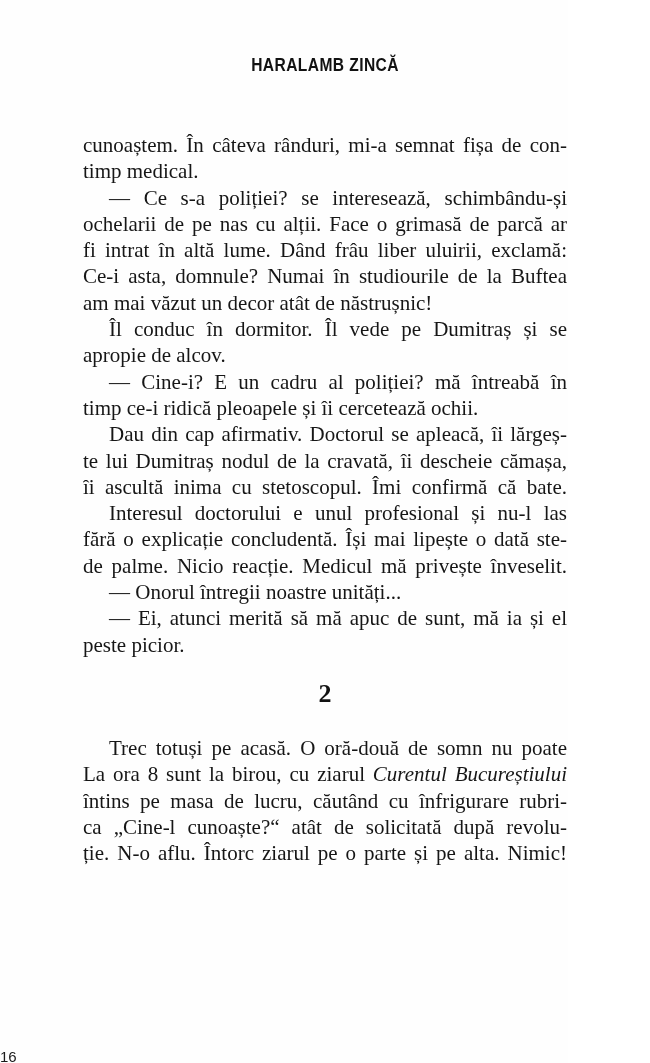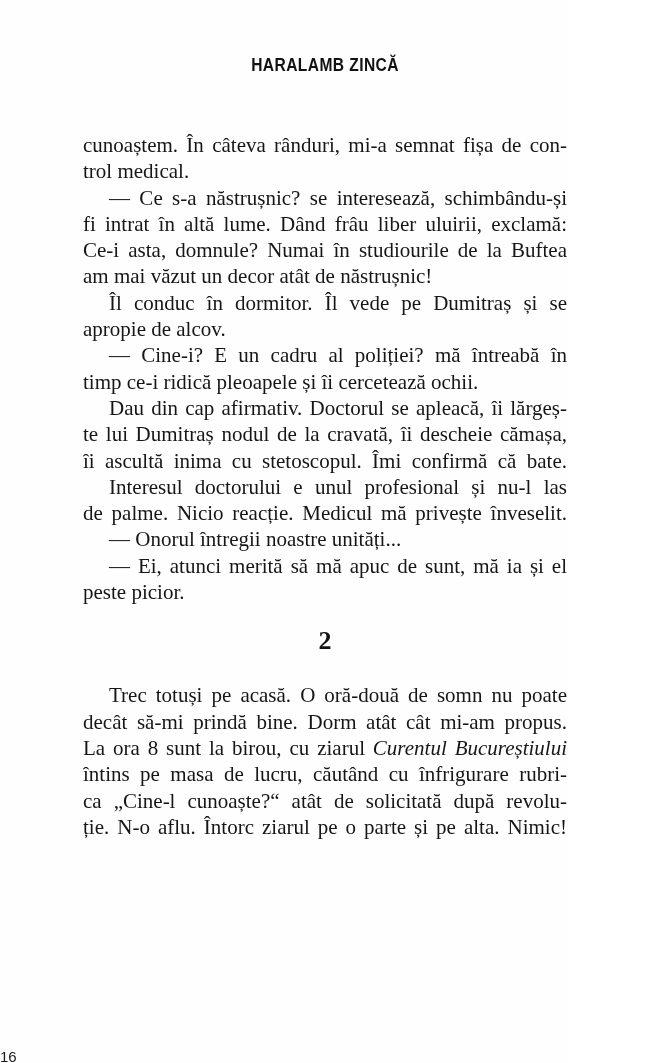--- a/index.html
+++ b/index.html
@@ -96,42 +96,43 @@
 
 <div class="page">
 
   <div class="running-header">
     <span>HARALAMB ZINCĂ</span>
   </div>
 
   <div class="body-text">
     <div id="part1">
         <div class="line jline"><span>cunoaștem. În câteva rânduri, mi-a semnat fișa de con-</span></div>
-        <div class="line"><span>trol medical.</span></div>
-        <div class="line indent jline"><span>— Ce s-a năstrușnic? se interesează, schimbându-și</span></div>
+        <div class="line"><span>timp medical.</span></div>
+        <div class="line indent jline"><span>— Ce s-a poliției? se interesează, schimbându-și</span></div>
+        <div class="line jline"><span>ochelarii de pe nas cu alții. Face o grimasă de parcă ar</span></div>
         <div class="line jline"><span>fi intrat în altă lume. Dând frâu liber uluirii, exclamă:</span></div>
         <div class="line jline"><span>Ce-i asta, domnule? Numai în studiourile de la Buftea</span></div>
         <div class="line"><span>am mai văzut un decor atât de năstrușnic!</span></div>
         <div class="line indent jline"><span>Îl conduc în dormitor. Îl vede pe Dumitraș și se</span></div>
         <div class="line"><span>apropie de alcov.</span></div>
         <div class="line indent jline"><span>— Cine-i? E un cadru al poliției? mă întreabă în</span></div>
         <div class="line"><span>timp ce-i ridică pleoapele și îi cercetează ochii.</span></div>
         <div class="line indent jline"><span>Dau din cap afirmativ. Doctorul se apleacă, îi lărgeș-</span></div>
         <div class="line jline"><span>te lui Dumitraș nodul de la cravată, îi descheie cămașa,</span></div>
         <div class="line jline"><span>îi ascultă inima cu stetoscopul. Îmi confirmă că bate.</span></div>
         <div class="line indent jline"><span>Interesul doctorului e unul profesional și nu-l las</span></div>
+        <div class="line jline"><span>fără o explicație concludentă. Își mai lipește o dată ste-</span></div>
         <div class="line jline"><span>de palme. Nicio reacție. Medicul mă privește înveselit.</span></div>
         <div class="line indent"><span>— Onorul întregii noastre unități...</span></div>
         <div class="line indent jline"><span>— Ei, atunci merită să mă apuc de sunt, mă ia și el</span></div>
         <div class="line"><span>peste picior.</span></div>
       </div>
     <div class="section-number">2</div>
     <div id="part2">
         <div class="line indent jline"><span>Trec totuși pe acasă. O oră-două de somn nu poate</span></div>
-        <div class="line jline"><span>decât să-mi prindă bine. Dorm atât cât mi-am propus.</span></div>
         <div class="line jline"><span>La ora 8 sunt la birou, cu ziarul </span><span class="italic">Curentul Bucureștiului</span></div>
         <div class="line jline"><span>întins pe masa de lucru, căutând cu înfrigurare rubri-</span></div>
         <div class="line jline"><span>ca „Cine-l cunoaște?“ atât de solicitată după revolu-</span></div>
         <div class="line jline"><span>ție. N-o aflu. Întorc ziarul pe o parte și pe alta. Nimic!</span></div>
       </div>
   </div>
 
   <div class="page-footer">
     <span>16</span>
   </div>

